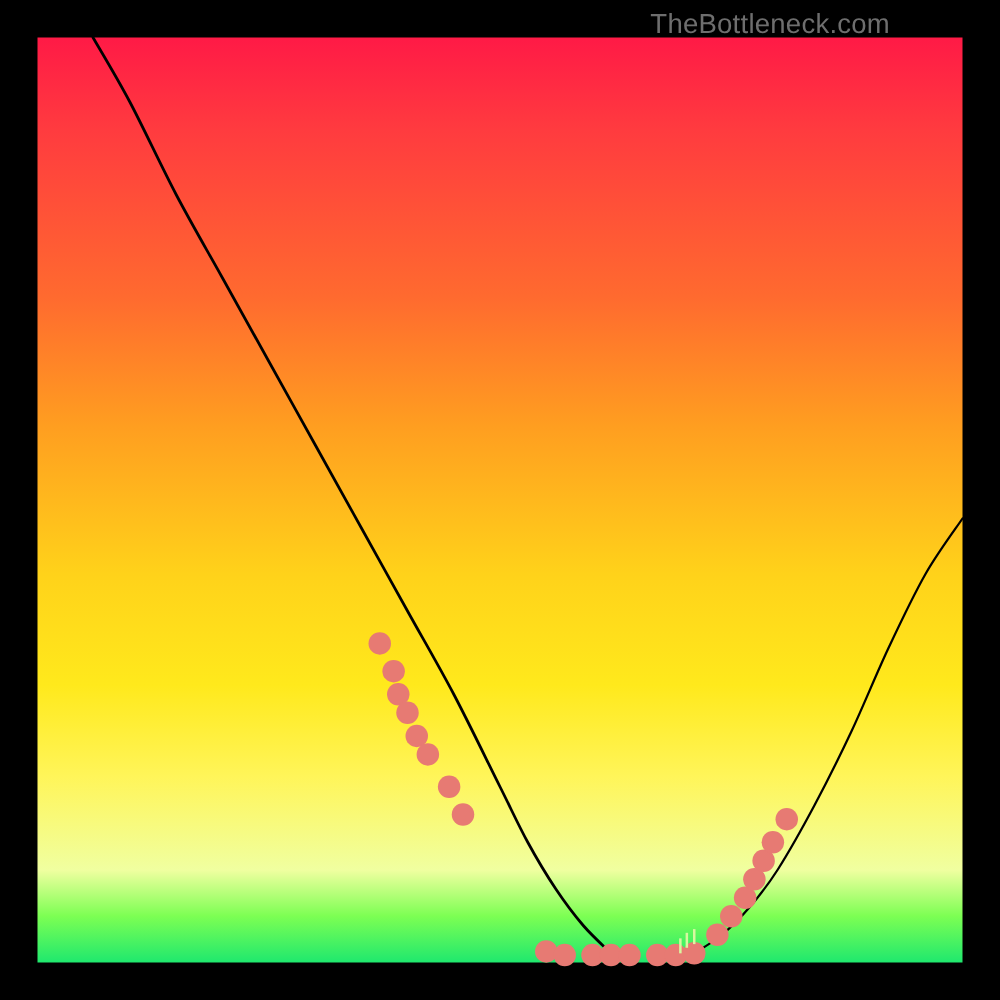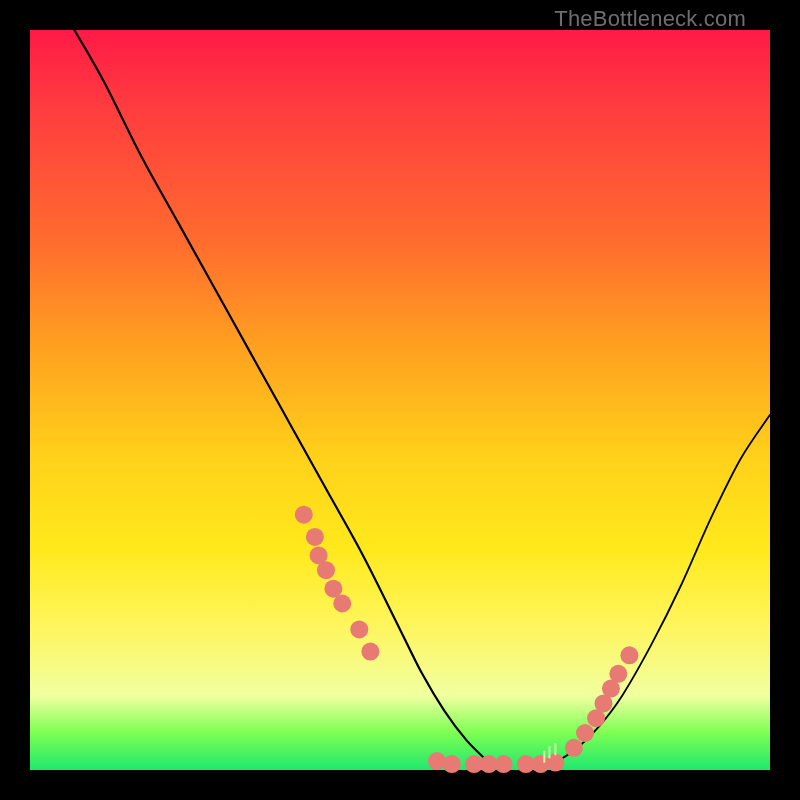--- a/index.html
+++ b/index.html
@@ -11,21 +11,20 @@
     overflow: hidden;
     font-family: Arial, Helvetica, sans-serif;
   }
   .frame {
     position: absolute;
     left: 0;
     top: 0;
     width: 724px;
     height: 800px;
     background: #000;
-    padding-left: 34px;
   }
   .plot-area {
     position: absolute;
     left: 30px;
     top: 30px;
     width: 740px;
     height: 740px;
     
     background: linear-gradient(
       to bottom,

